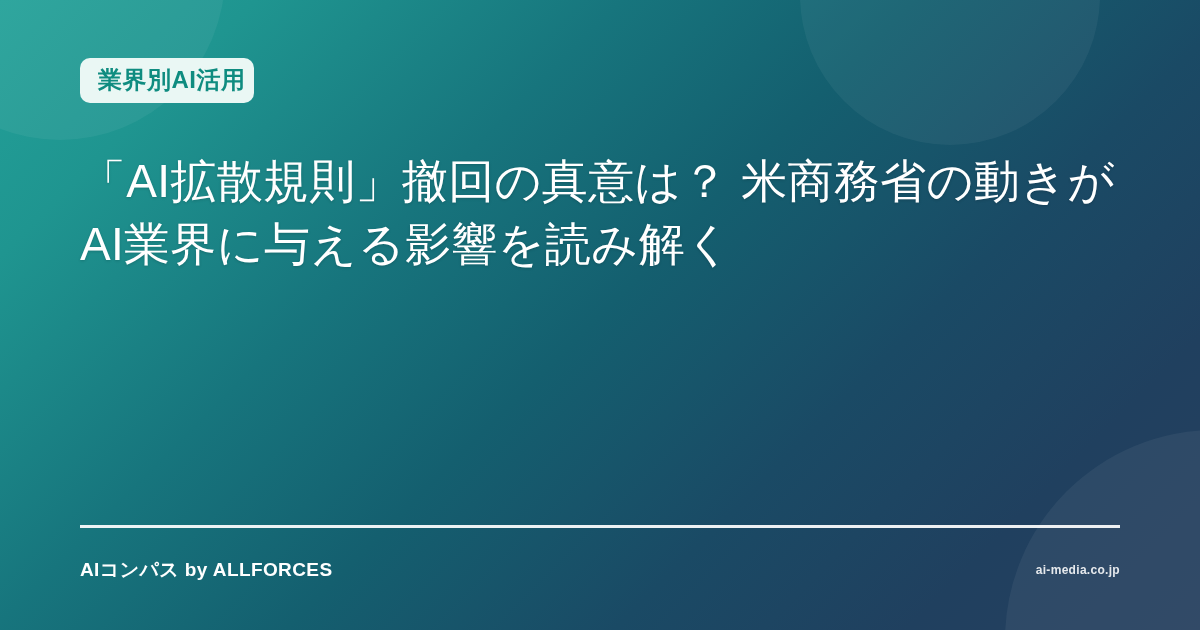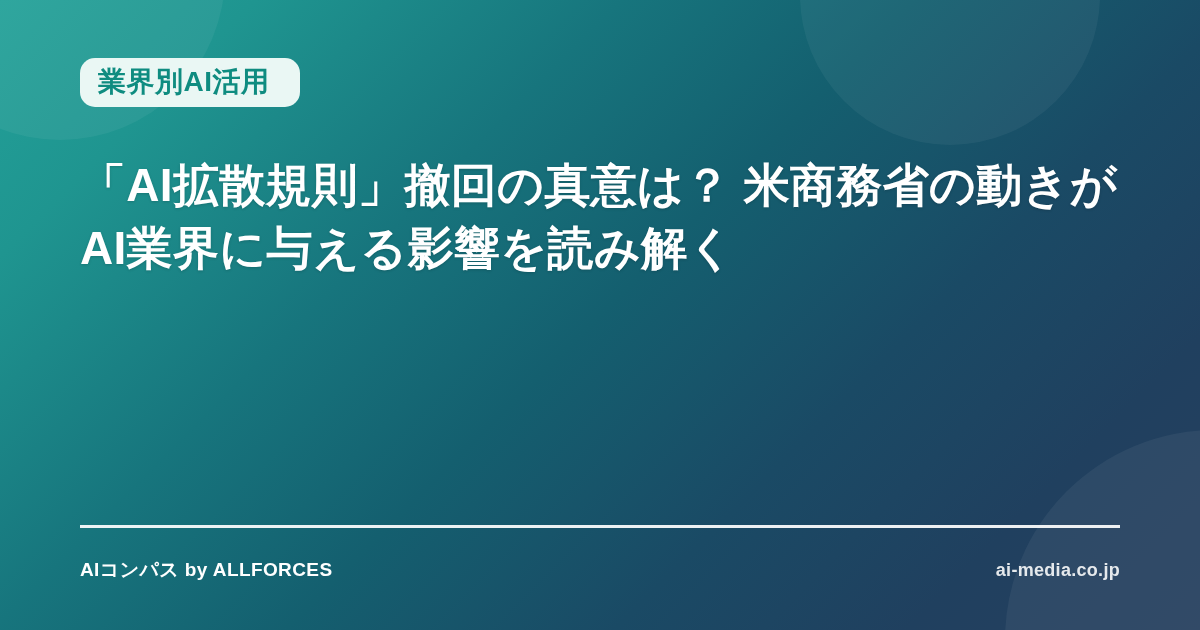--- a/index.html
+++ b/index.html
@@ -57,34 +57,34 @@
     position: absolute;
     inset: 0;
     padding: 58px 80px 0 80px;
     box-sizing: border-box;
   }
 
   .badge {
     display: inline-block;
     background: #eaf7f4;
     color: #0f8c80;
-    font-size: 28px;
+    font-size: 24px;
     font-weight: bold;
     letter-spacing: 0.5px;
     line-height: 1;
-    padding: 10px 30px 11px 18px;
-    border-radius: 15px;
+    padding: 10px 8px 11px 18px;
+    border-radius: 10px;
     white-space: nowrap;
   }
 
   .title {
     margin-top: 47px;
     color: #ffffff;
     font-size: 46px;
-    font-weight: bold;
+    font-weight: normal;
     line-height: 1.36;
     letter-spacing: 0.3px;
     max-width: 1045px;
     text-shadow: 0 1px 3px rgba(0,0,0,0.16);
   }
 
   
   .footer {
     position: absolute;
     left: 80px;
@@ -102,21 +102,21 @@
     justify-content: space-between;
   }
   .brand {
     color: #ffffff;
     font-size: 19px;
     font-weight: bold;
     letter-spacing: 0.4px;
   }
   .site {
     color: rgba(255,255,255,0.88);
-    font-size: 18px;
+    font-size: 12px;
     font-weight: bold;
     letter-spacing: 0.3px;
   }
 </style>
 </head>
 <body>
 
 <div class="og-card">
 
   <div class="deco deco-tl"></div>

